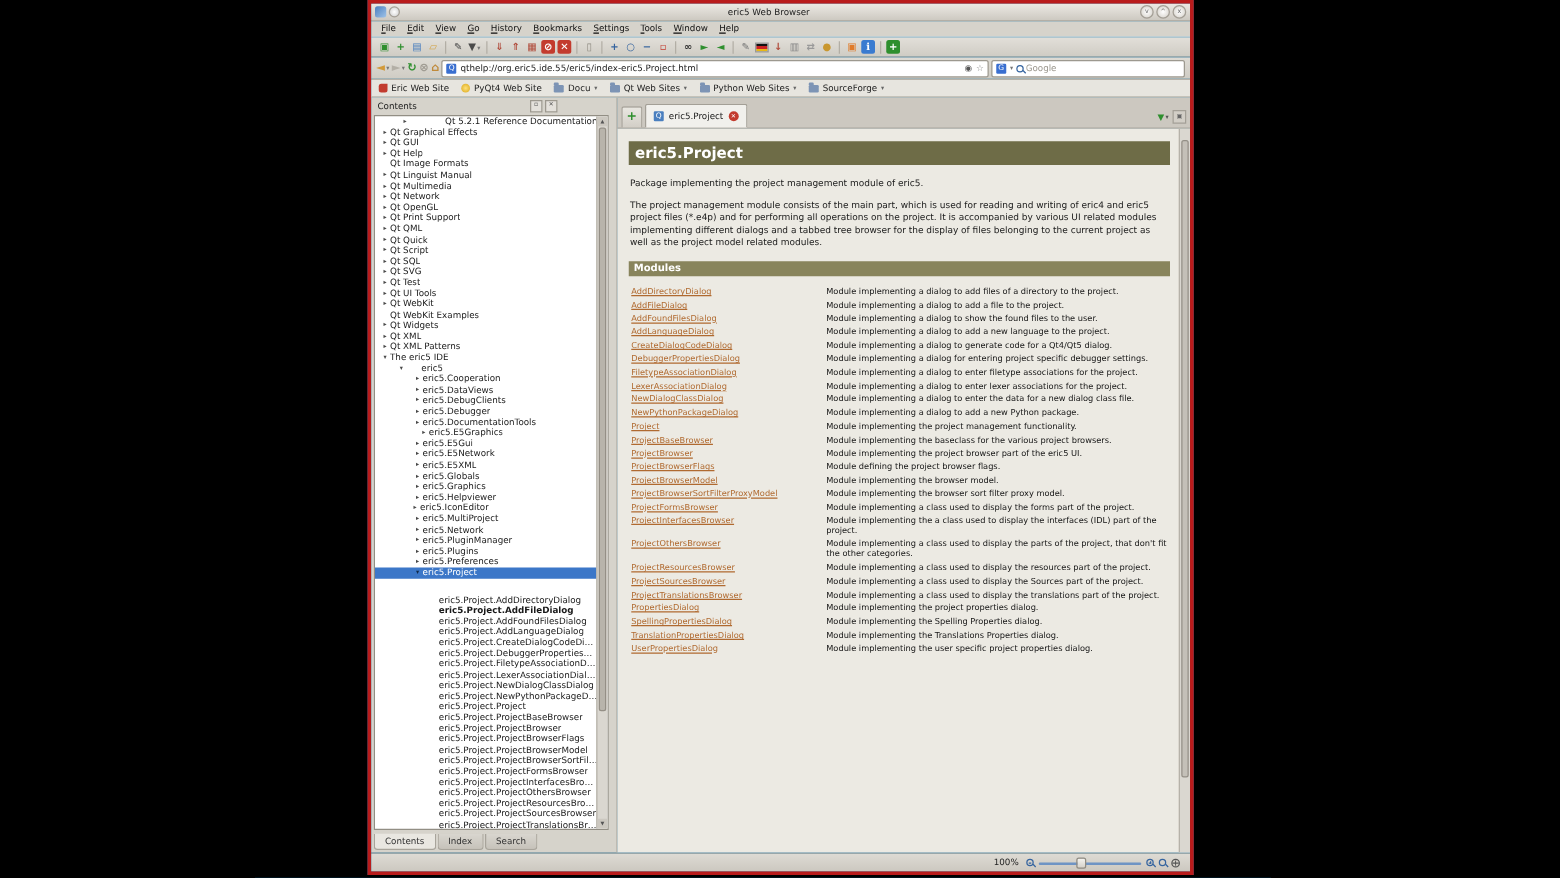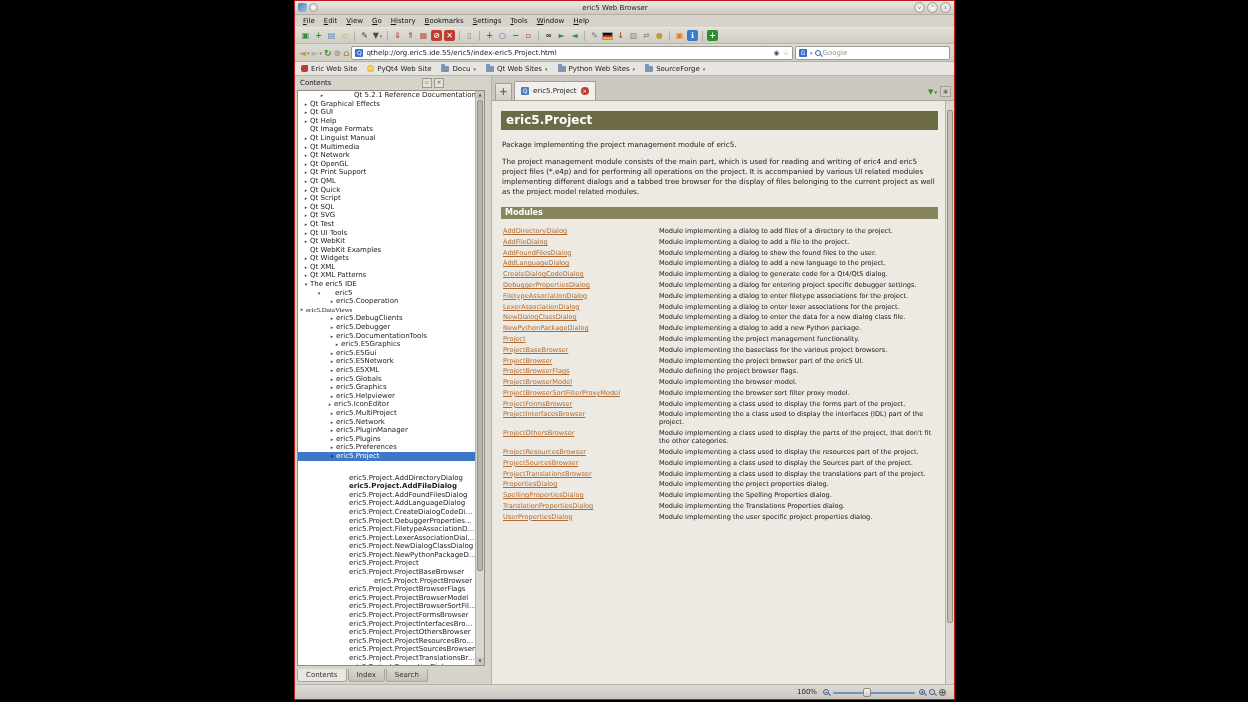--- a/index.html
+++ b/index.html
@@ -1,19 +1,19 @@
 <!DOCTYPE html>
 <html><head>
 <meta charset="utf-8">
 <style>
   html,body{margin:0;padding:0;width:1248px;height:702px;background:#000;overflow:hidden;
     font-family:"DejaVu Sans","Liberation Sans",sans-serif;}
   #stage{position:relative;width:1248px;height:702px;background:#000;}
   #window{position:absolute;left:294px;top:0;width:661px;height:700px;background:#0369a1;
-    border:1px solid #b91c1c;box-sizing:border-box;display:flex;flex-direction:column;color:#1a1a1a;}
+    border:3px solid #b91c1c;box-sizing:border-box;display:flex;flex-direction:column;color:#1a1a1a;}
 
   
   .titlebar{height:13px;background:linear-gradient(#ece9e4,#cdc9c1);border-bottom:1px solid #b3afa6;
     display:flex;align-items:center;padding:0 3px;flex:0 0 auto;}
   .app-icon{width:9px;height:9px;background:linear-gradient(135deg,#4a7fbf,#9fc3e8);border-radius:2px;margin-right:2px;}
   .win-circle{width:7px;height:7px;border-radius:50%;background:radial-gradient(#fff,#ccc);border:1px solid #a49f96;}
   .title-text{flex:1;text-align:center;font-size:7px;color:#222;}
   .winbtn{width:9px;height:9px;border-radius:50%;background:radial-gradient(#fefefe,#d3cfc7);
     border:1px solid #a49f96;margin-left:2px;font-size:5px;line-height:8px;text-align:center;color:#666;}
 
@@ -357,21 +357,21 @@
                 <span class="tlabel">The eric5 IDE</span>
               </div>
               <div class="tree-row" style="padding-left: 17px; gap: 12px;">
                 <span class="arrow">▾</span>
                 <span class="tlabel">eric5</span>
               </div>
               <div class="tree-row" style="padding-left: 30px;">
                 <span class="arrow">▸</span>
                 <span class="tlabel">eric5.Cooperation</span>
               </div>
-              <div class="tree-row" style=" font-family: Liberation Serif, serif;">
+              <div class="tree-row" style="padding-left: 30px;">
                 <span class="arrow">▸</span>
                 <span class="tlabel">eric5.DataViews</span>
               </div>
               <div class="tree-row" style="padding-left: 30px;">
                 <span class="arrow">▸</span>
                 <span class="tlabel">eric5.DebugClients</span>
               </div>
               <div class="tree-row" style="padding-left: 30px;">
                 <span class="arrow">▸</span>
                 <span class="tlabel">eric5.Debugger</span>
@@ -477,21 +477,21 @@
                 <span class="tlabel">eric5.Project.NewPythonPackageDialog</span>
               </div>
               <div class="tree-row" style="padding-left: 43px;">
                 <span class="arrow"></span>
                 <span class="tlabel">eric5.Project.Project</span>
               </div>
               <div class="tree-row" style="padding-left: 43px;">
                 <span class="arrow"></span>
                 <span class="tlabel">eric5.Project.ProjectBaseBrowser</span>
               </div>
-              <div class="tree-row" style="padding-left: 43px; margin-left: 25px;">
+              <div class="tree-row" style="padding-left: 43px;">
                 <span class="arrow"></span>
                 <span class="tlabel">eric5.Project.ProjectBrowser</span>
               </div>
               <div class="tree-row" style="padding-left: 43px;">
                 <span class="arrow"></span>
                 <span class="tlabel">eric5.Project.ProjectBrowserFlags</span>
               </div>
               <div class="tree-row" style="padding-left: 43px;">
                 <span class="arrow"></span>
                 <span class="tlabel">eric5.Project.ProjectBrowserModel</span>

